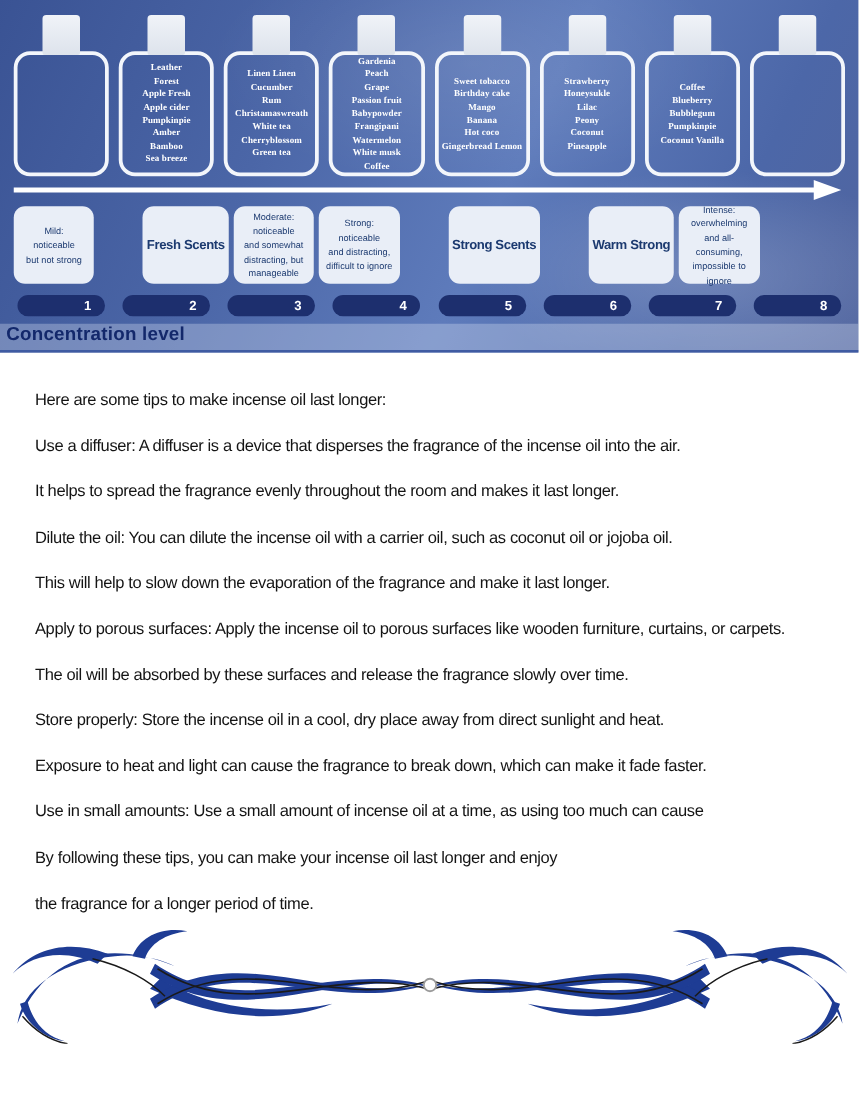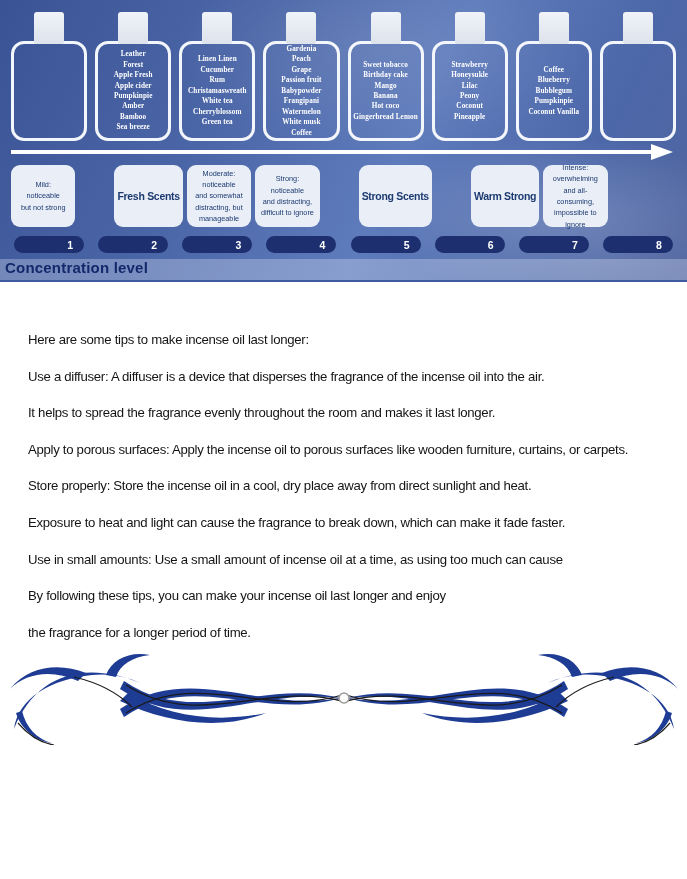--- a/index.html
+++ b/index.html
@@ -44,21 +44,21 @@
     color:#fff;font-size:10.5px;font-weight:bold;
     display:flex;align-items:center;justify-content:flex-end;
     padding-right:11px;box-sizing:border-box;
   }
   .caption-strip{
     margin-top:6px;height:21px;background:rgba(233,240,252,0.30);
     border-bottom:3px solid #3f5ba2;display:flex;align-items:flex-start;padding-left:5px;
   }
   .caption{font-size:15px;font-weight:bold;color:#13286b;letter-spacing:.2px;}
   
-  .tips{padding:20px 0 0 28px;margin-top:20px;}
+  .tips{padding:20px 0 0 28px;}
   .tip{
     margin:0;line-height:36.6px;font-size:13.2px;letter-spacing:-0.3px;
     color:#141414;white-space:nowrap;
   }
   
   .flourish-wrap{margin-top:2px;display:flex;justify-content:center;}
 </style>
 </head>
 <body>
 
@@ -204,21 +204,24 @@
 
     <div class="caption-strip">
       <span class="caption">Concentration level</span>
     </div>
   </div>
 
   <div class="tips">
       <p class="tip">Here are some tips to make incense oil last longer:</p>
       <p class="tip">Use a diffuser: A diffuser is a device that disperses the fragrance of the incense oil into the air.</p>
       <p class="tip">It helps to spread the fragrance evenly throughout the room and makes it last longer.</p>
+      <p class="tip">Dilute the oil: You can dilute the incense oil with a carrier oil, such as coconut oil or jojoba oil.</p>
+      <p class="tip">This will help to slow down the evaporation of the fragrance and make it last longer.</p>
       <p class="tip">Apply to porous surfaces: Apply the incense oil to porous surfaces like wooden furniture, curtains, or carpets.</p>
+      <p class="tip">The oil will be absorbed by these surfaces and release the fragrance slowly over time.</p>
       <p class="tip">Store properly: Store the incense oil in a cool, dry place away from direct sunlight and heat.</p>
       <p class="tip">Exposure to heat and light can cause the fragrance to break down, which can make it fade faster.</p>
       <p class="tip">Use in small amounts: Use a small amount of incense oil at a time, as using too much can cause</p>
       <p class="tip">By following these tips, you can make your incense oil last longer and enjoy</p>
       <p class="tip">the fragrance for a longer period of time.</p>
     </div>
 
   <div class="flourish-wrap">
     <svg width="672" height="92" viewBox="0 0 672 92">
       <g id="flourish-half">

